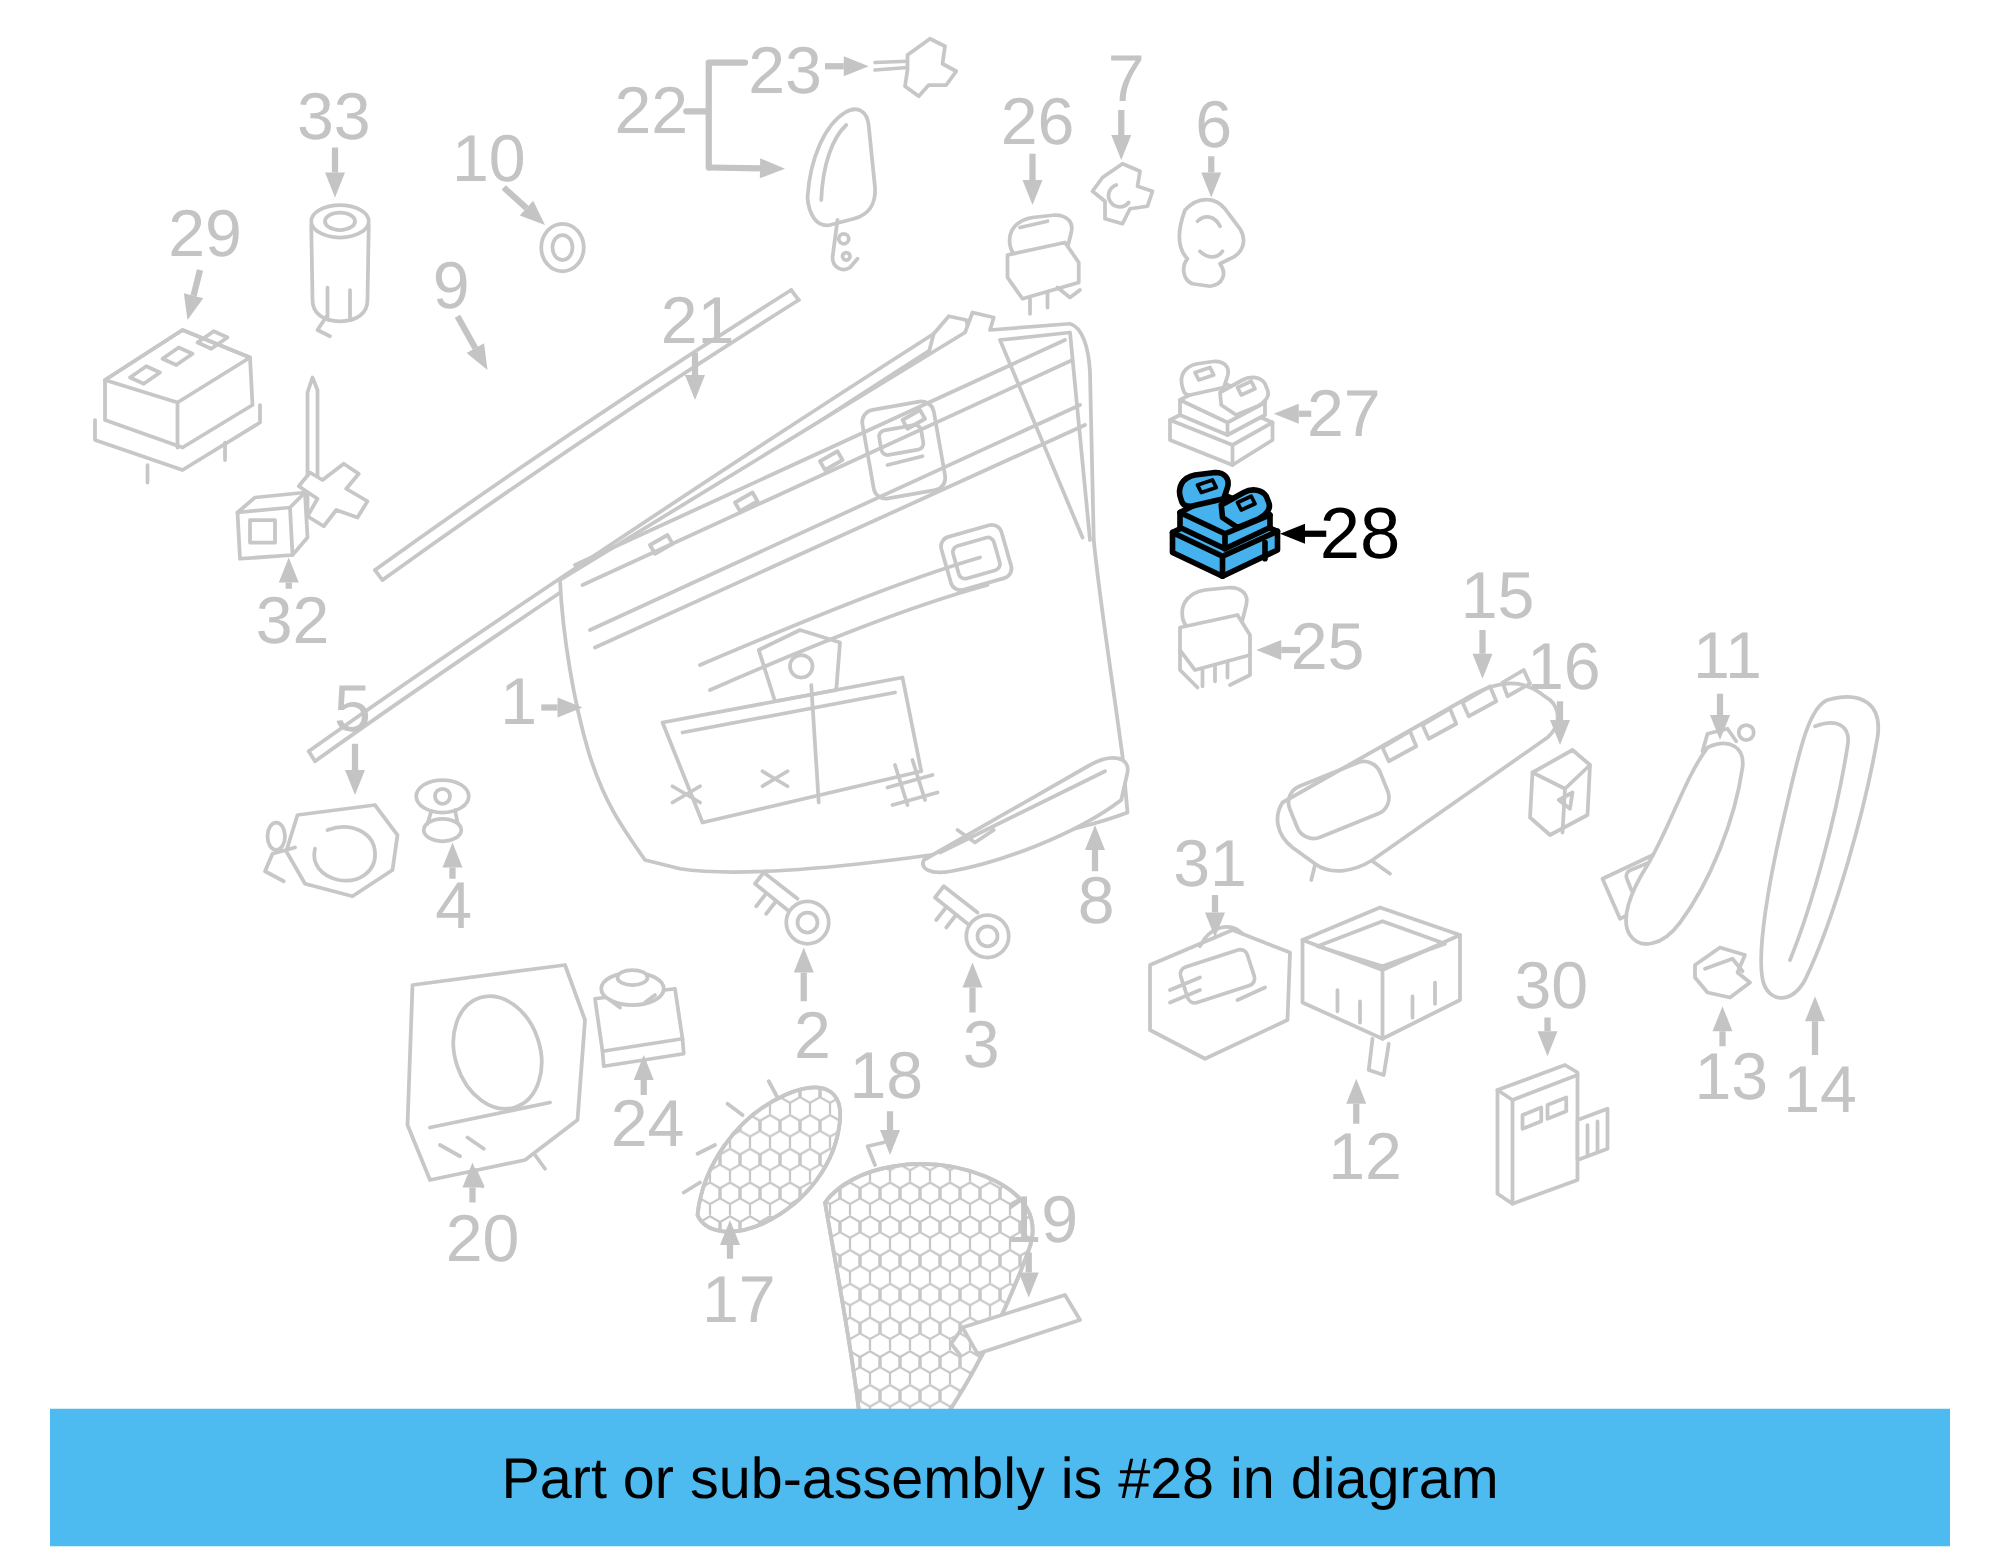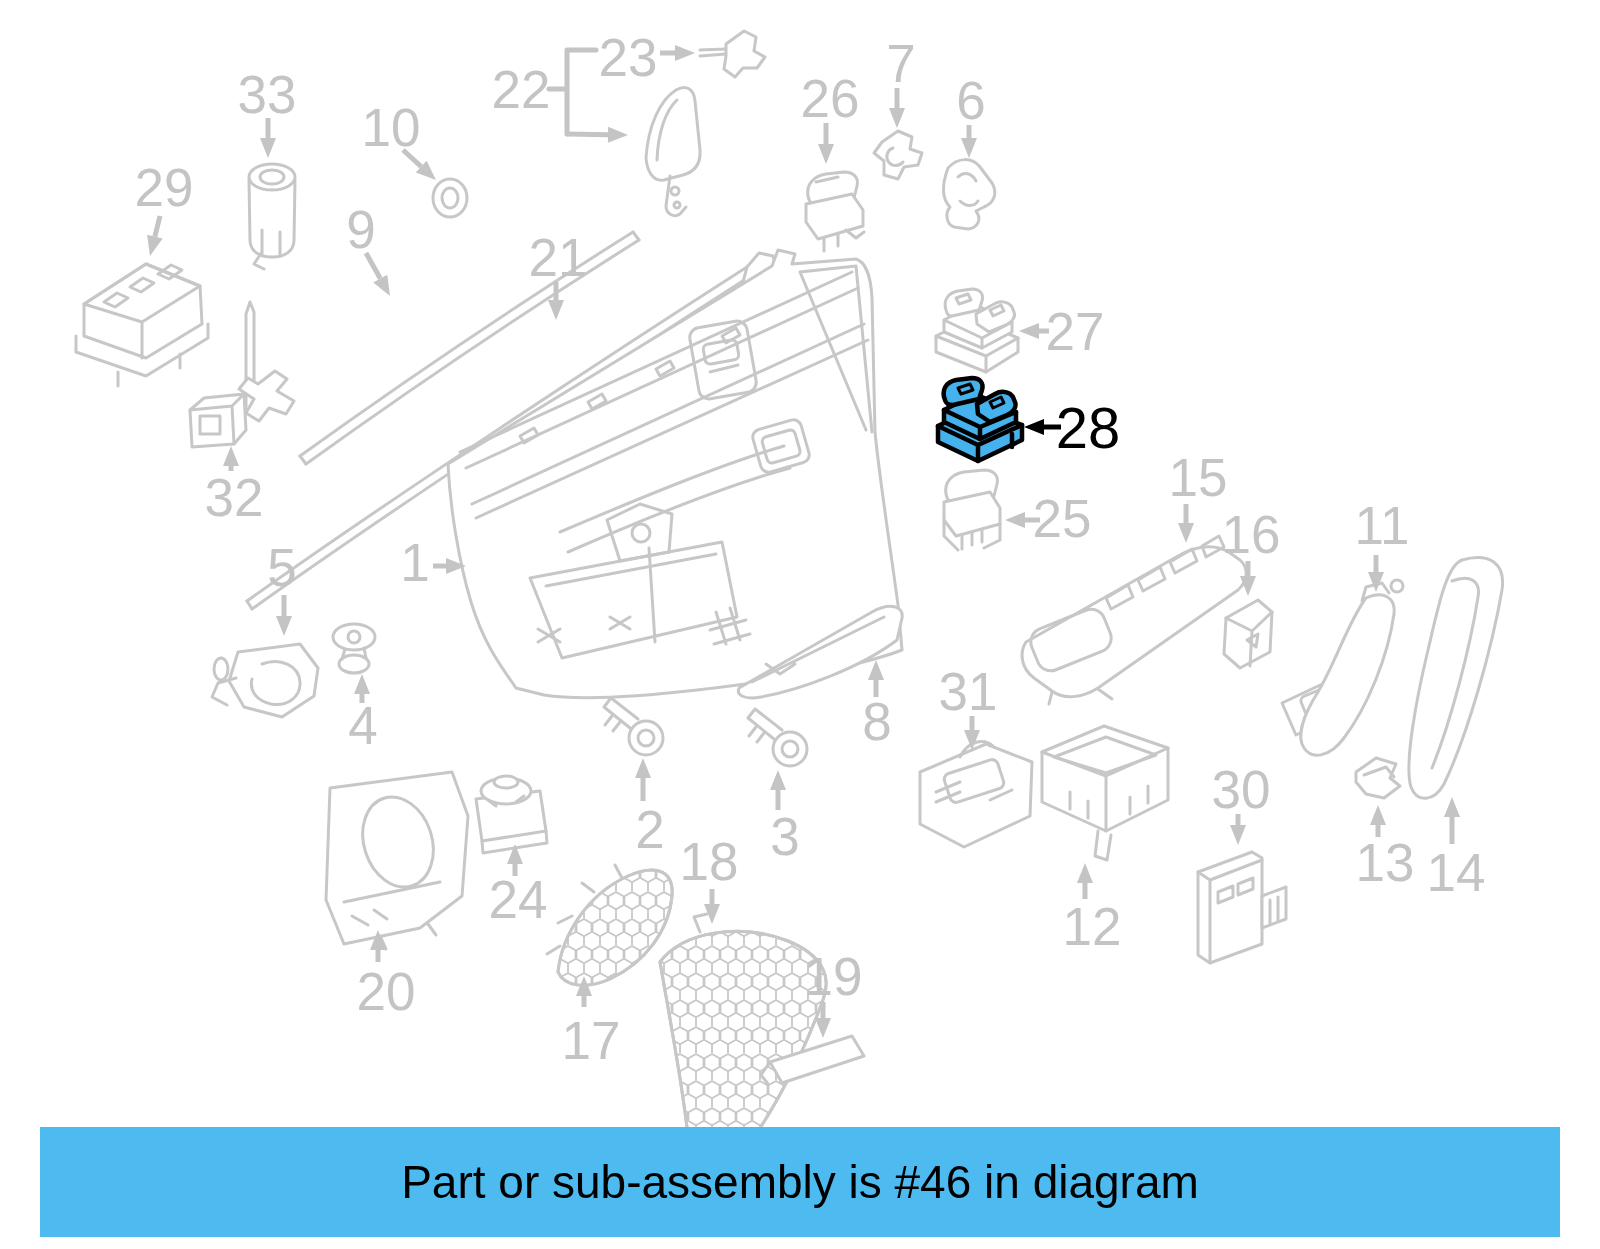--- a/index.html
+++ b/index.html
@@ -365,15 +365,15 @@
         <line x1="1378" y1="837" x2="1378" y2="825" stroke="#c4c4c4" stroke-width="5"></line>
         <polygon points="1378,805 1386,825 1370,825" fill="#c4c4c4"></polygon>
         <text x="1385" y="862" fill="#c4c4c4" font-size="53" text-anchor="middle" dominant-baseline="central" class="plabel">13</text>
         <line x1="1452" y1="844" x2="1452" y2="817" stroke="#c4c4c4" stroke-width="5"></line>
         <polygon points="1452,797 1460,817 1444,817" fill="#c4c4c4"></polygon>
         <text x="1456" y="872" fill="#c4c4c4" font-size="53" text-anchor="middle" dominant-baseline="central" class="plabel">14</text>
       </g>
   </svg>
 
   <div class="banner" style="background: rgb(77, 187, 240); color: rgb(0, 0, 0);">
-    <div>Part or sub-assembly is #46 in diagram</div>
+    <div>Part or sub-assembly is #28 in diagram</div>
   </div>
 </div>
 
 </body></html>

